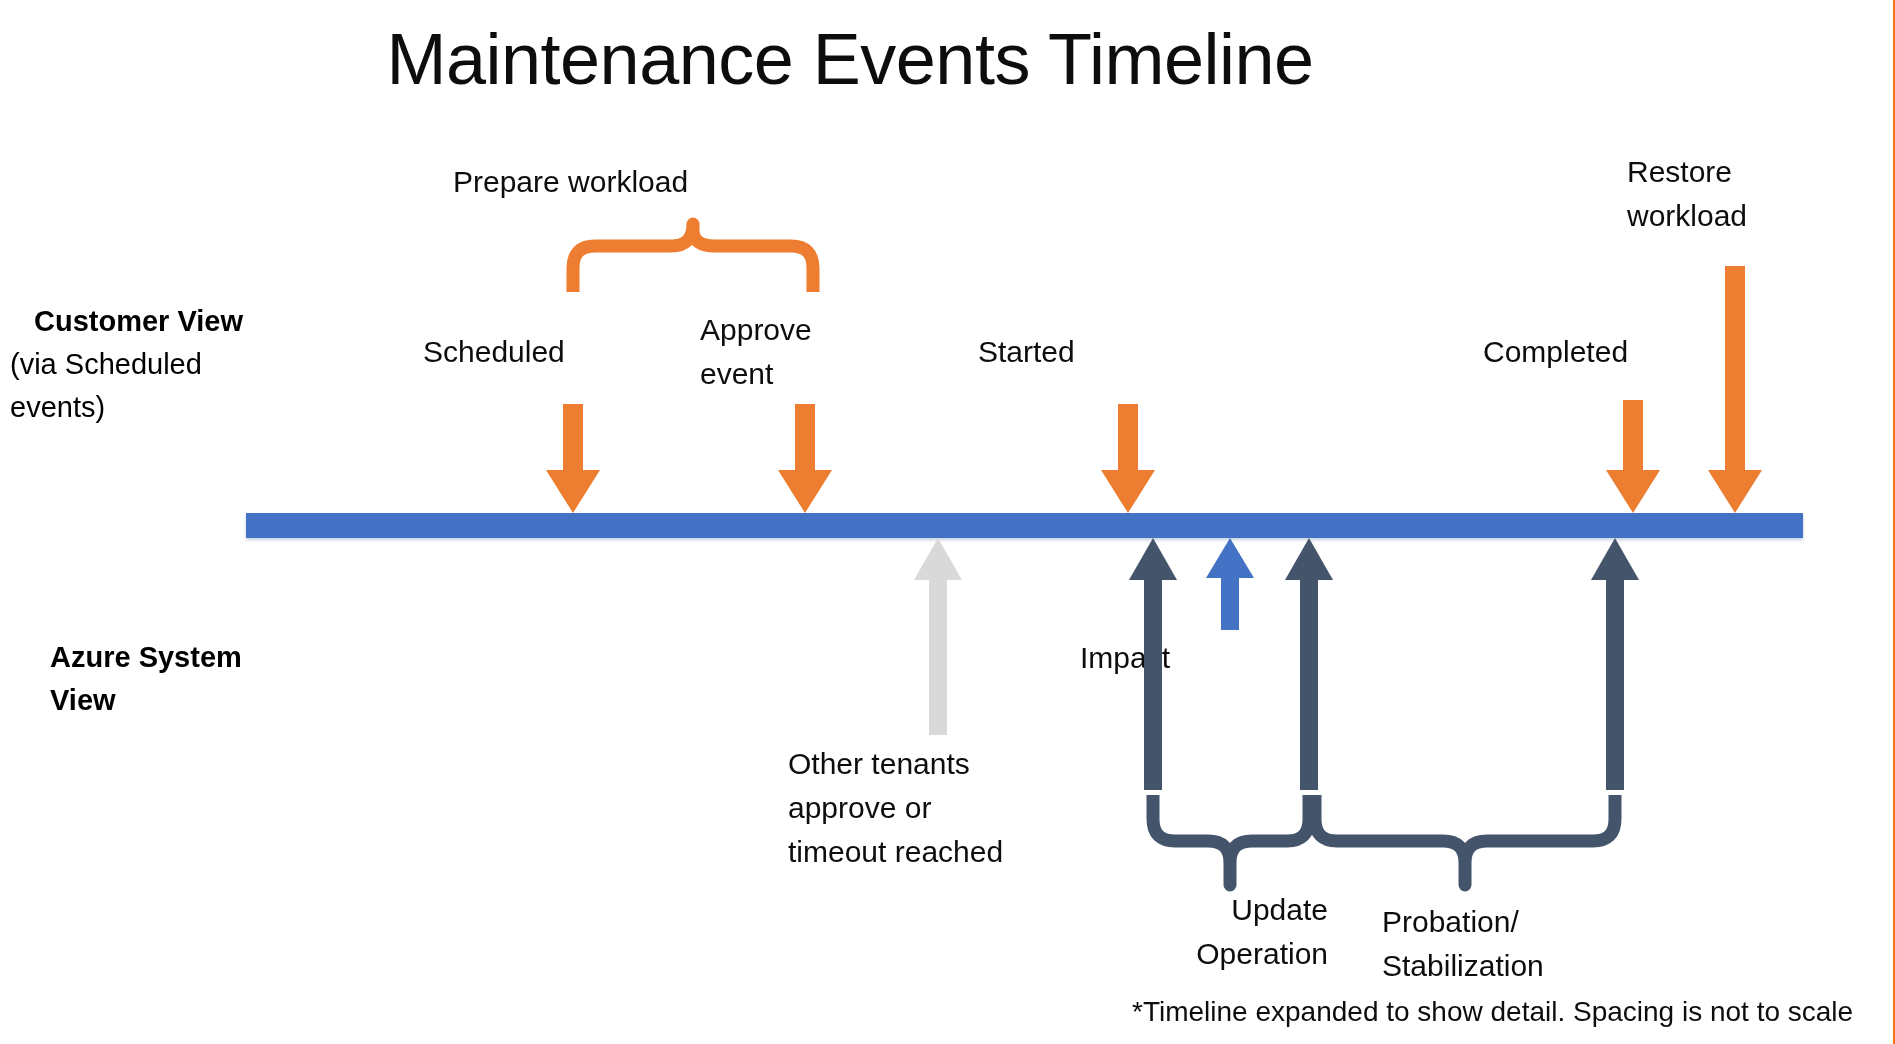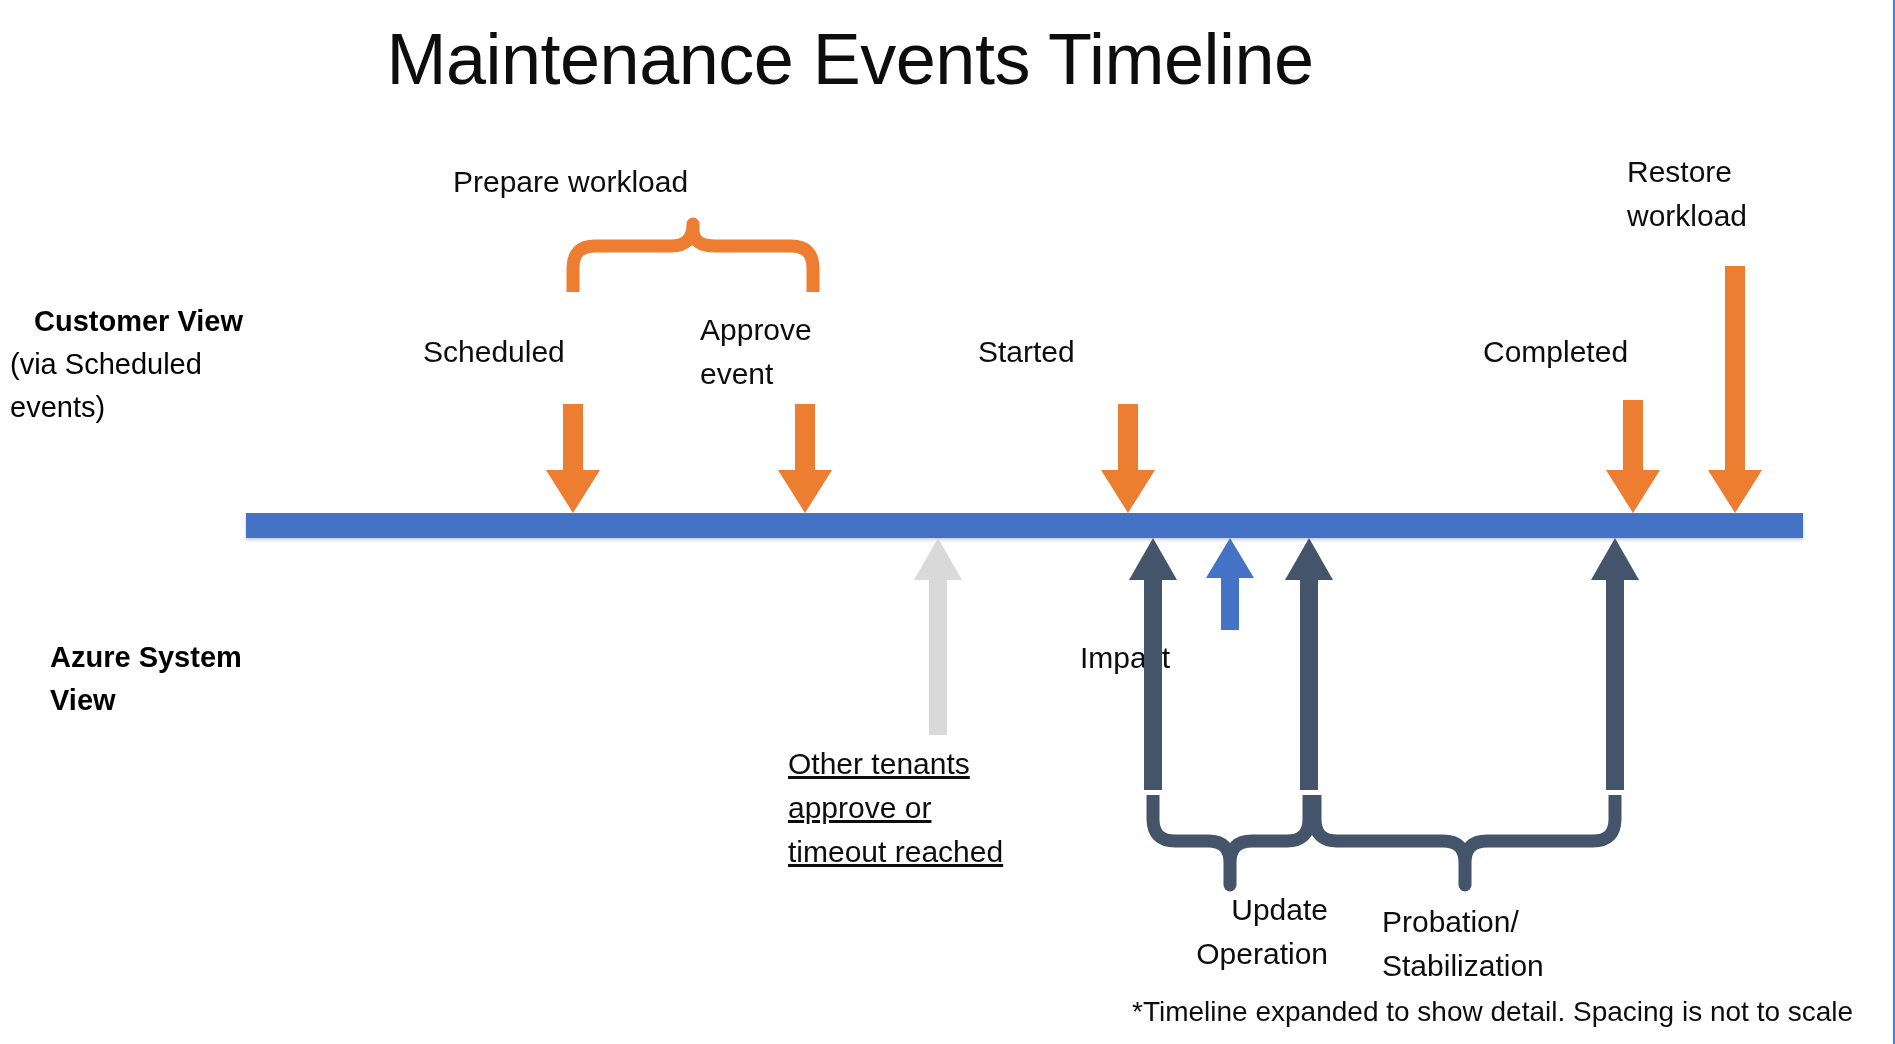--- a/index.html
+++ b/index.html
@@ -11,21 +11,21 @@
   body {
     font-family: "Liberation Sans", sans-serif;
     color: #000000;
   }
   #stage {
     position: relative;
     width: 1895px;
     height: 1044px;
     background: #ffffff;
     overflow: hidden;
-    border-right: 2px solid #3b82f6;
+    border-right: 2px solid #f97316;
     box-sizing: border-box;
   }
 
   
   .title {
     position: absolute;
     left: 0;
     top: 18px;
     width: 1700px;
     text-align: center;
@@ -113,21 +113,21 @@
 
   <div class="evlabel" style="left:1483px; top:330px; width:300px;">Completed</div>
 
   <div class="evlabel wrap" style="left:1627px; top:150px; width:216px;">
     <span>Restore</span><br>
     <span>workload</span>
   </div>
 
   <div class="evlabel" style="left:1080px; top:636px; width:300px;">Impact</div>
 
-  <div class="evlabel wrap" style="left:788px; top:742px; width:300px;text-decoration:underline;">
+  <div class="evlabel wrap" style="left:788px; top:742px; width:300px;">
     <span>Other tenants</span><br>
     <span>approve or</span><br>
     <span>timeout reached</span>
   </div>
 
   <div class="evlabel wrap" style="left:1128px; top:888px; width:200px; text-align:right;">
     <span>Update</span><br>
     <span>Operation</span>
   </div>
 

